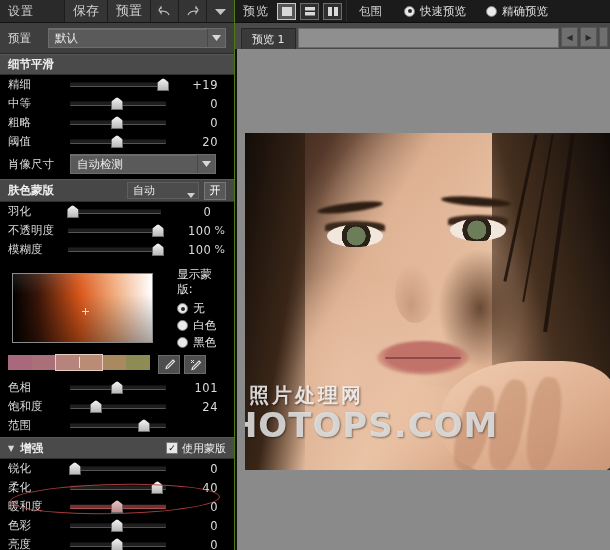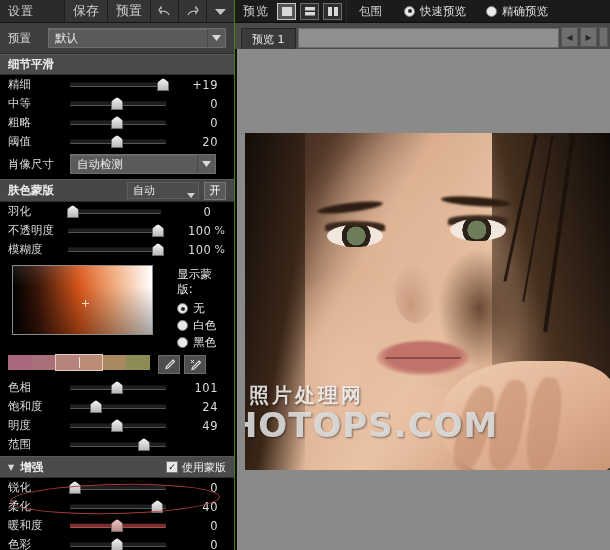--- a/index.html
+++ b/index.html
@@ -54,21 +54,21 @@
               border-top:1px solid #111;border-bottom:1px solid #555;border-radius:1px;}
   .track .bar.warm{background:#7e2b2b;border-bottom-color:#a35555;}
   .knob{position:absolute;width:10px;height:11px;margin-left:-5px;
         background:linear-gradient(#f2f2f2,#b9b9b9);border:1px solid #6d6d6d;
         clip-path:polygon(50% 0%,100% 36%,100% 100%,0% 100%,0% 36%);}
   .knob.warm{background:linear-gradient(#e8c3c3,#c08a8a);}
   .srow .vl{width:40px;text-align:right;font-size:11.5px;color:#dcdcdc;
             padding-left:12px;letter-spacing:0.5px;}
   .srow .un{width:12px;font-size:11px;color:#cfcfcf;padding-left:3px;}
 
-  .gradwrap{padding:6px 8px 0 12px;display:flex;gap:24px;}
+  .gradwrap{padding:6px 8px 0 12px;display:flex;gap:24px;align-items:center;}
   .gradbox{width:142px;height:68px;border:1px solid #8b8b8b;position:relative;
            background:linear-gradient(to right,#000 0%,#3a1608 18%,#d9561a 48%,#f0a878 72%,#ffffff 100%);}
   .gradbox .ov{position:absolute;inset:0;
                background:linear-gradient(to bottom,rgba(255,255,255,0.10),rgba(0,0,0,0.0) 30%,rgba(0,0,0,0.35));}
   .gradbox .xm{position:absolute;left:52%;top:55%;width:7px;height:7px;margin:-3px 0 0 -3px;}
   .gradbox .xm:before,.gradbox .xm:after{content:"";position:absolute;background:#ffd9c0;}
   .gradbox .xm:before{left:3px;top:0;width:1px;height:7px;}
   .gradbox .xm:after{top:3px;left:0;height:1px;width:7px;}
 
   .maskopts{padding-top:2px;}
@@ -370,28 +370,20 @@
 
       <div class="srow">
         <div class="nm">饱和度</div>
         <div class="track">
           <div class="bar"></div>
           <div class="knob" style="left:26%"></div>
         </div>
         <div class="vl">24</div>
       </div>
 
-      <div class="srow">
-        <div class="nm">明度</div>
-        <div class="track">
-          <div class="bar"></div>
-          <div class="knob" style="left:48%"></div>
-        </div>
-        <div class="vl">49</div>
-      </div>
 
       <div class="srow">
         <div class="nm">范围</div>
         <div class="track">
           <div class="bar"></div>
           <div class="knob" style="left:76%"></div>
         </div>
         <div class="vl"></div>
       </div>
     </div>

